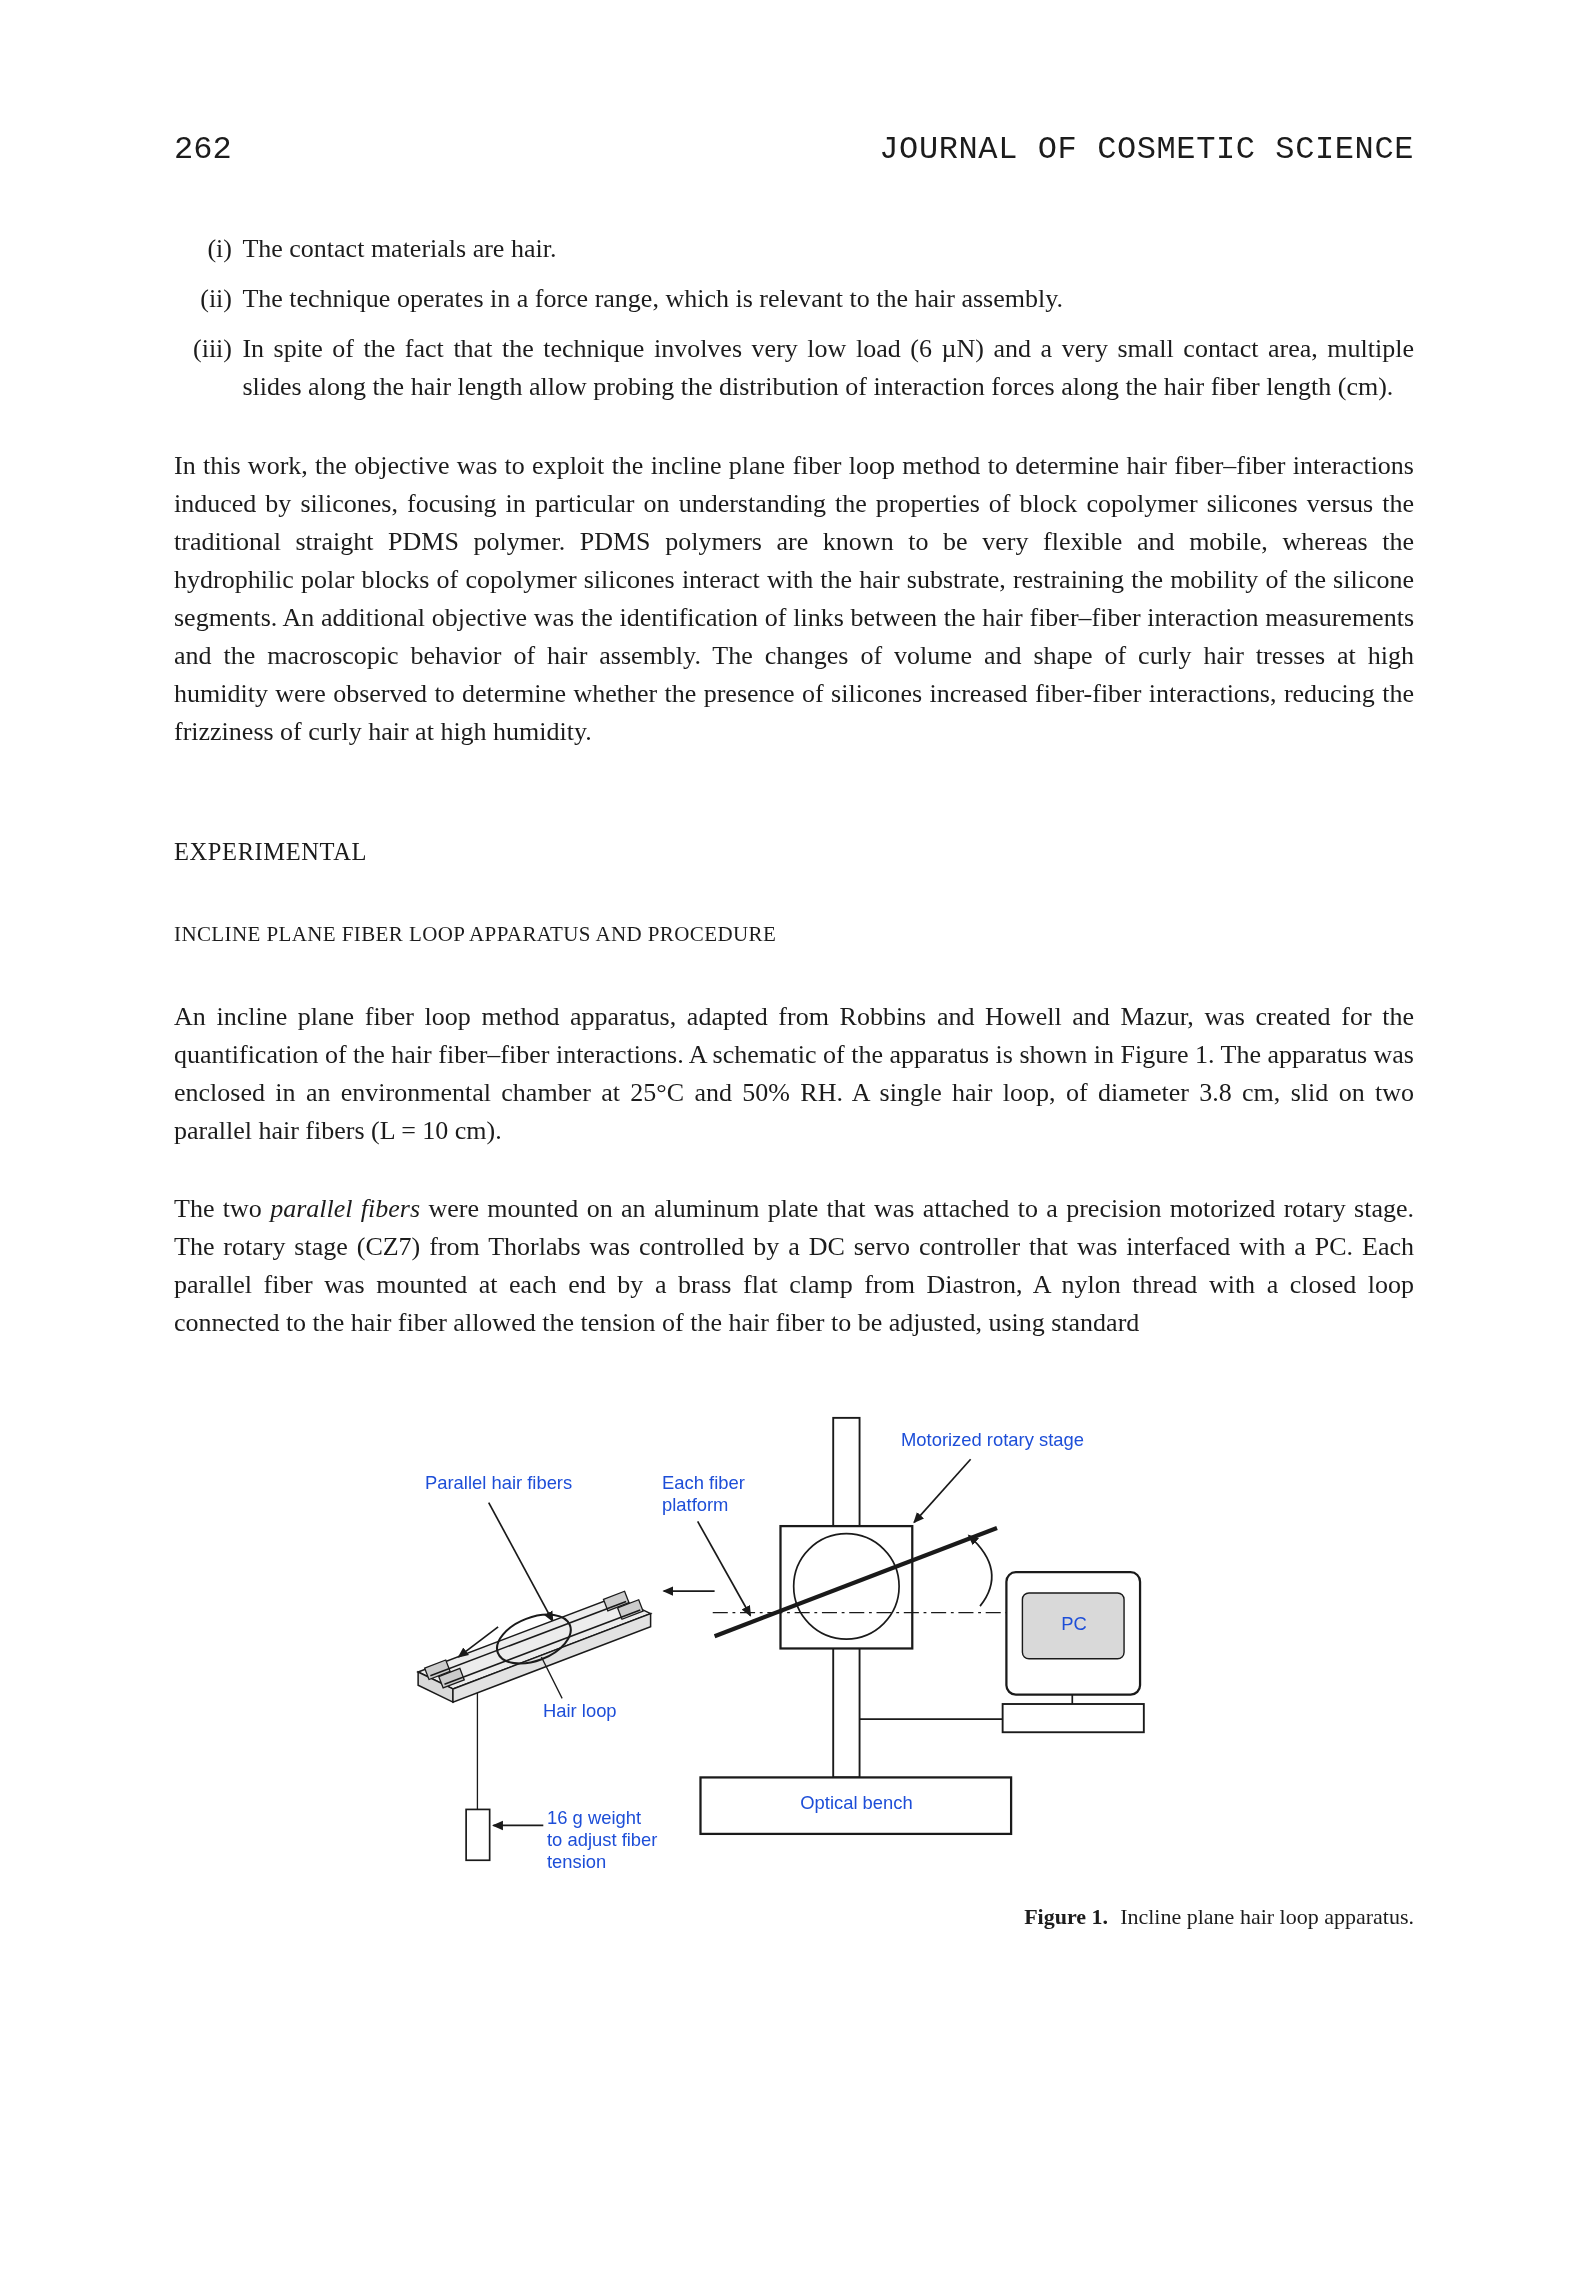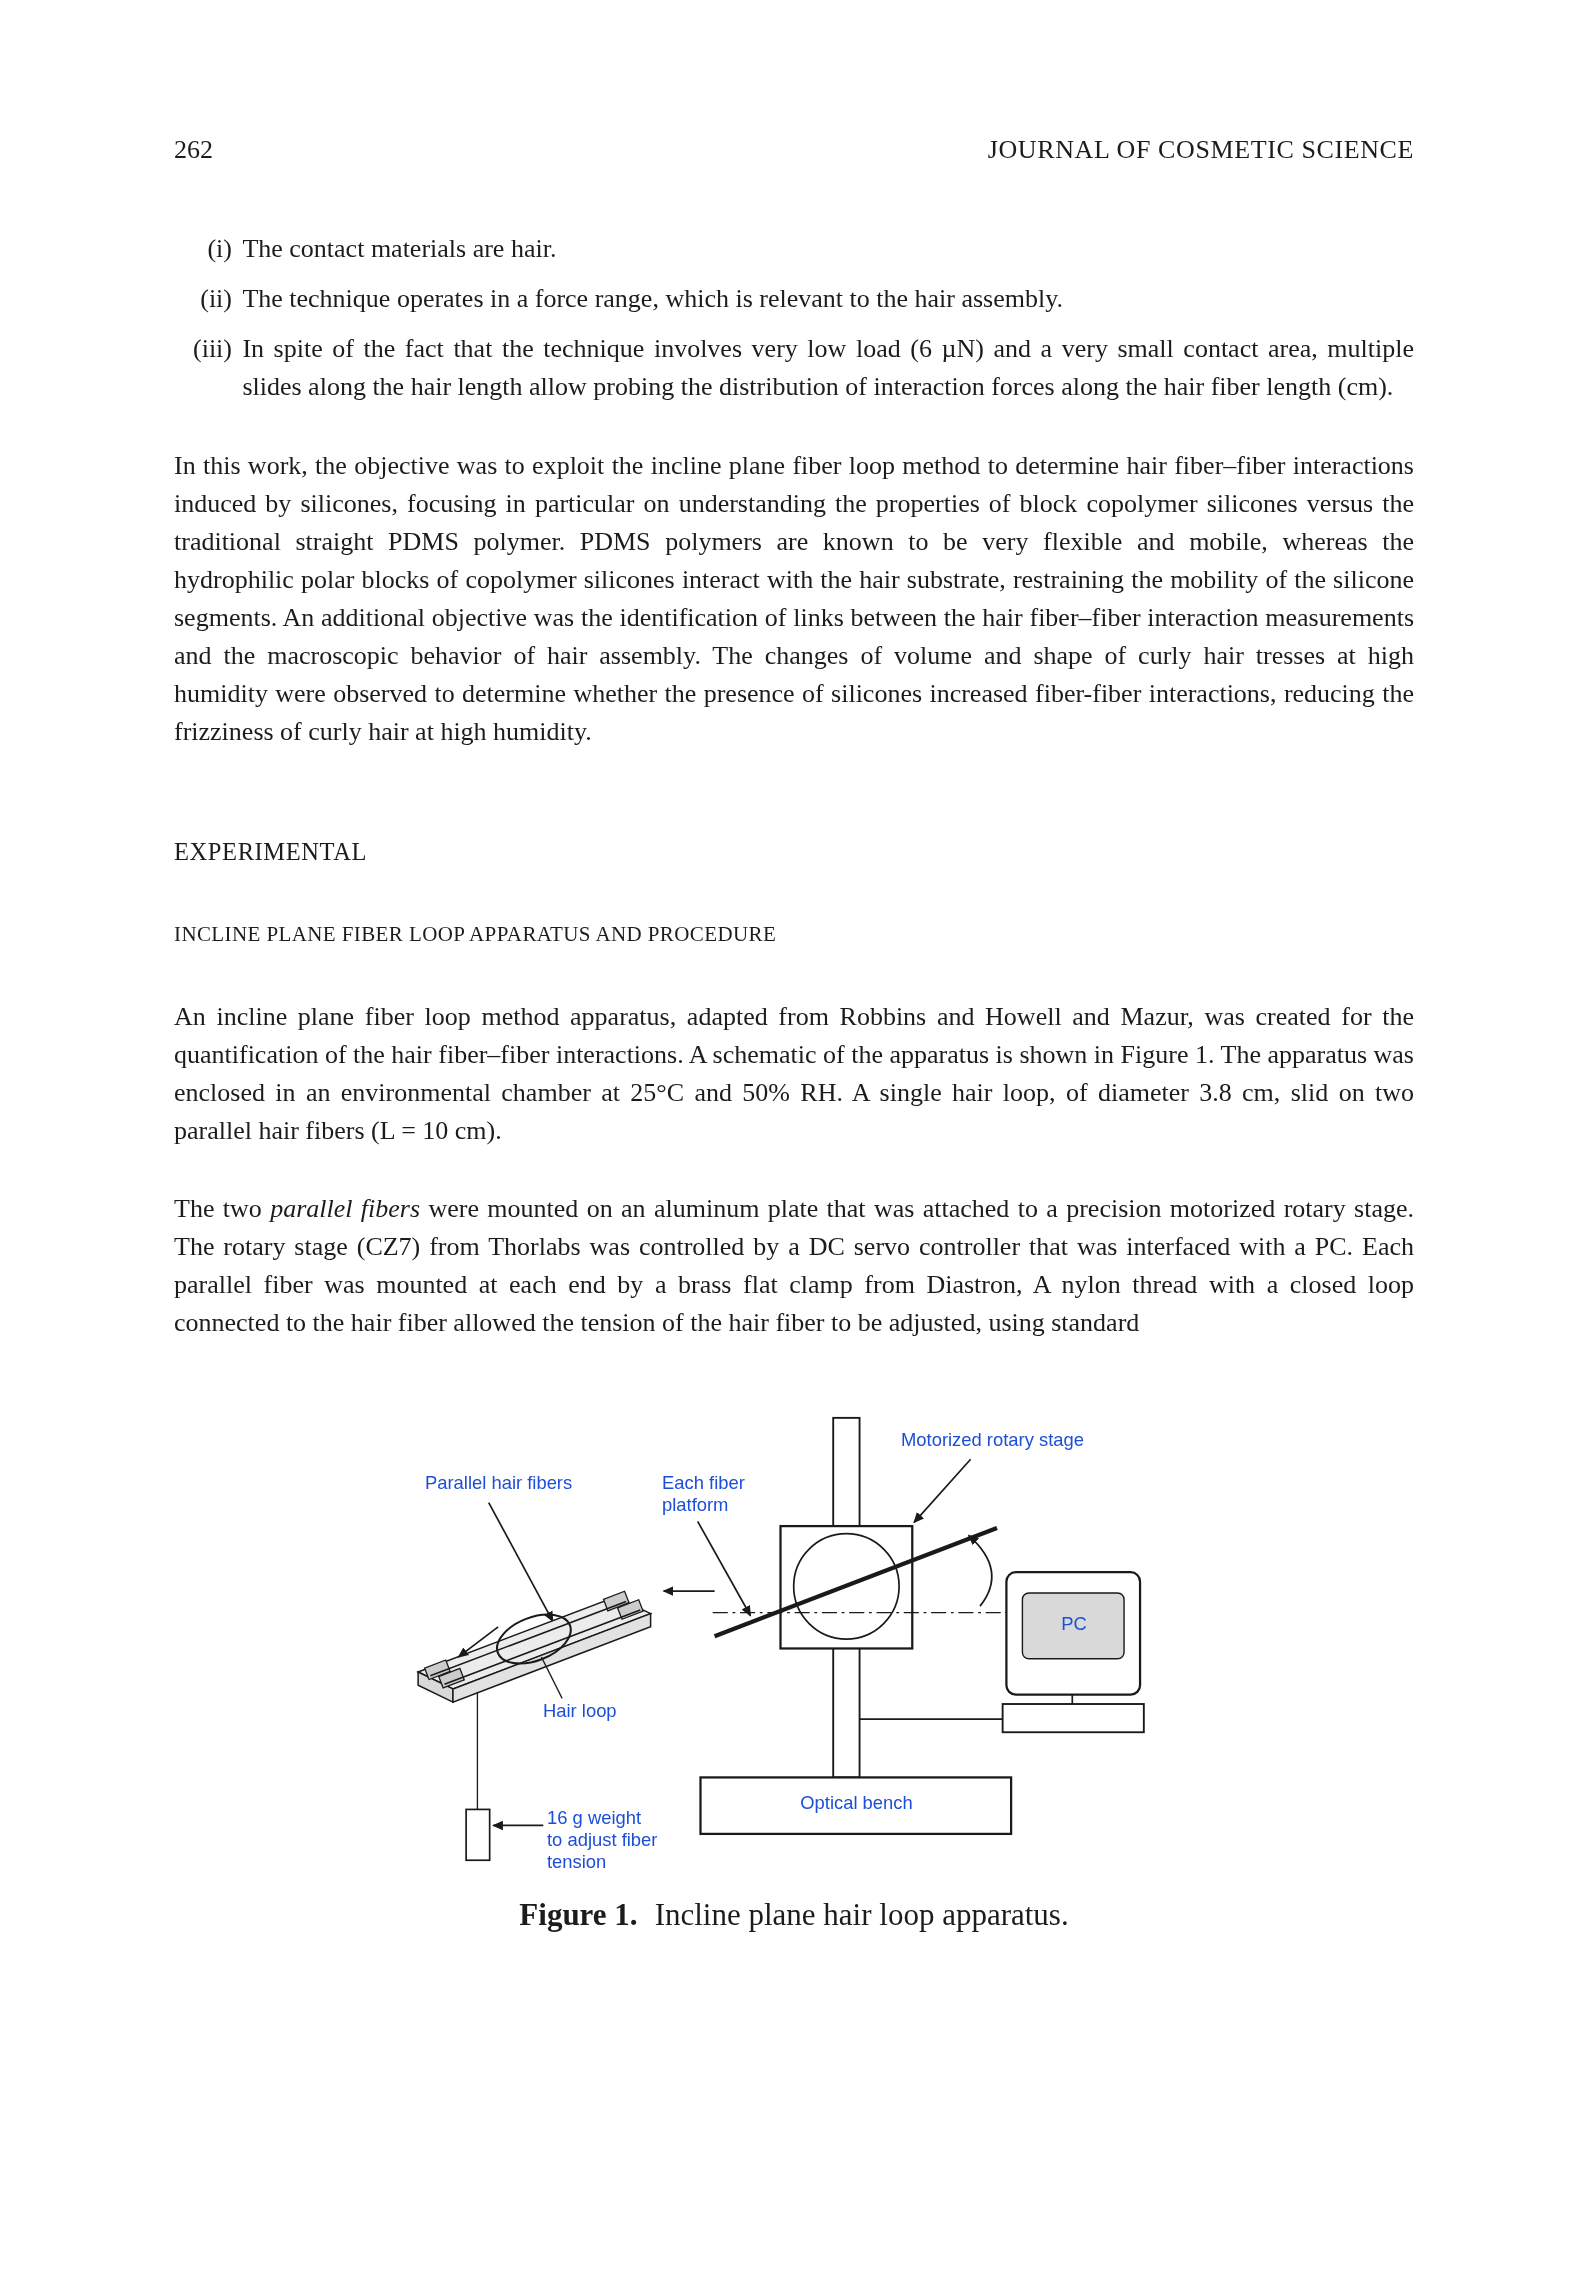--- a/index.html
+++ b/index.html
@@ -8,21 +8,21 @@
     position: relative;
     width: 1589px;
     height: 2295px;
     background: #ffffff;
     color: #1c1c1c;
     font-family: "Liberation Serif", serif;
     overflow: hidden;
   }
   .content { padding: 134px 175px 0 174px; }
 
-  .page-header { position: relative; font-size: 26px; line-height: 32px; }
+  .page-header { position: relative; font-size: 32px; line-height: 32px; font-family: Liberation Mono, monospace; }
   .page-num { position: absolute; left: 0; top: 0; }
   .journal-title { display: block; text-align: right; letter-spacing: 0.6px; }
 
   .roman-list { list-style: none; margin-top: 64px; }
   .roman-list li { display: flex; gap: 10.4px; margin-bottom: 12.2px; font-size: 26px; line-height: 38px; }
   .li-marker { flex: 0 0 58px; text-align: right; }
   .li-text { flex: 1; text-align: justify; }
 
   p.body { font-size: 26px; line-height: 38px; text-align: justify; }
   .p-intro { margin-top: 41px; }
@@ -50,21 +50,21 @@
     white-space: pre-line;
   }
   .lbl-motorized { left: 497px; top: 19px; }
   .lbl-parallel  { left: 21px;  top: 62px; }
   .lbl-platform  { left: 258px; top: 62px; }
   .lbl-pc        { left: 619px; top: 203px; width: 102px; text-align: center; }
   .lbl-hairloop  { left: 139px; top: 290px; }
   .lbl-bench     { left: 297px; top: 382px; width: 311px; text-align: center; }
   .lbl-weight    { left: 143px; top: 397px; }
 
-  figcaption { margin-top: 11px; text-align: center; font-size: 31px; }
+  figcaption { margin-top: 18px; text-align: right; font-size: 22px; }
   figcaption .cap-label { font-weight: bold; }
   figcaption .cap-text { margin-left: 0.55em; }
 </style>
 </head>
 <body>
 
 <div class="page">
   <div class="content">
 
     <header class="page-header">

